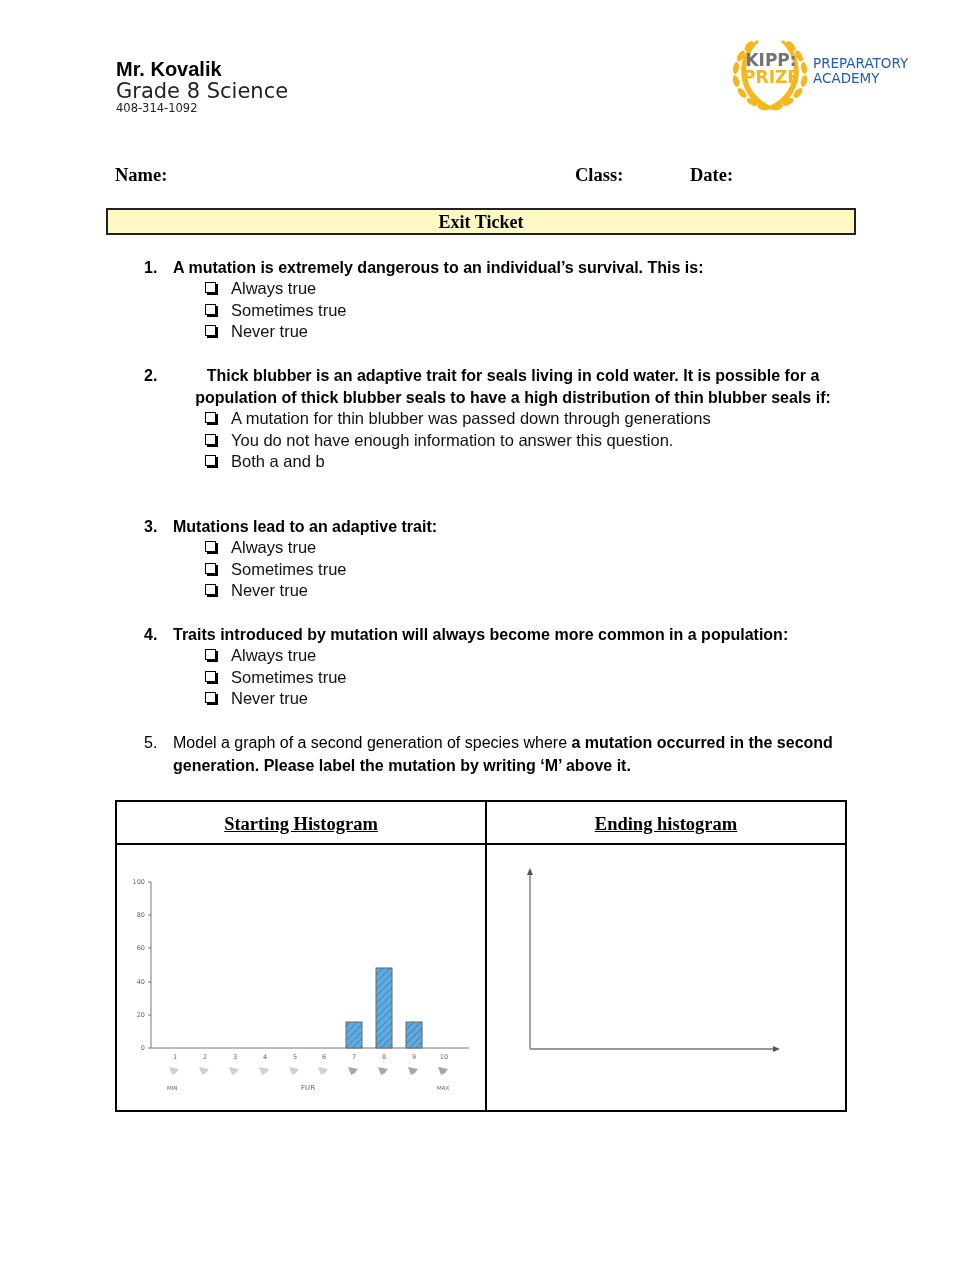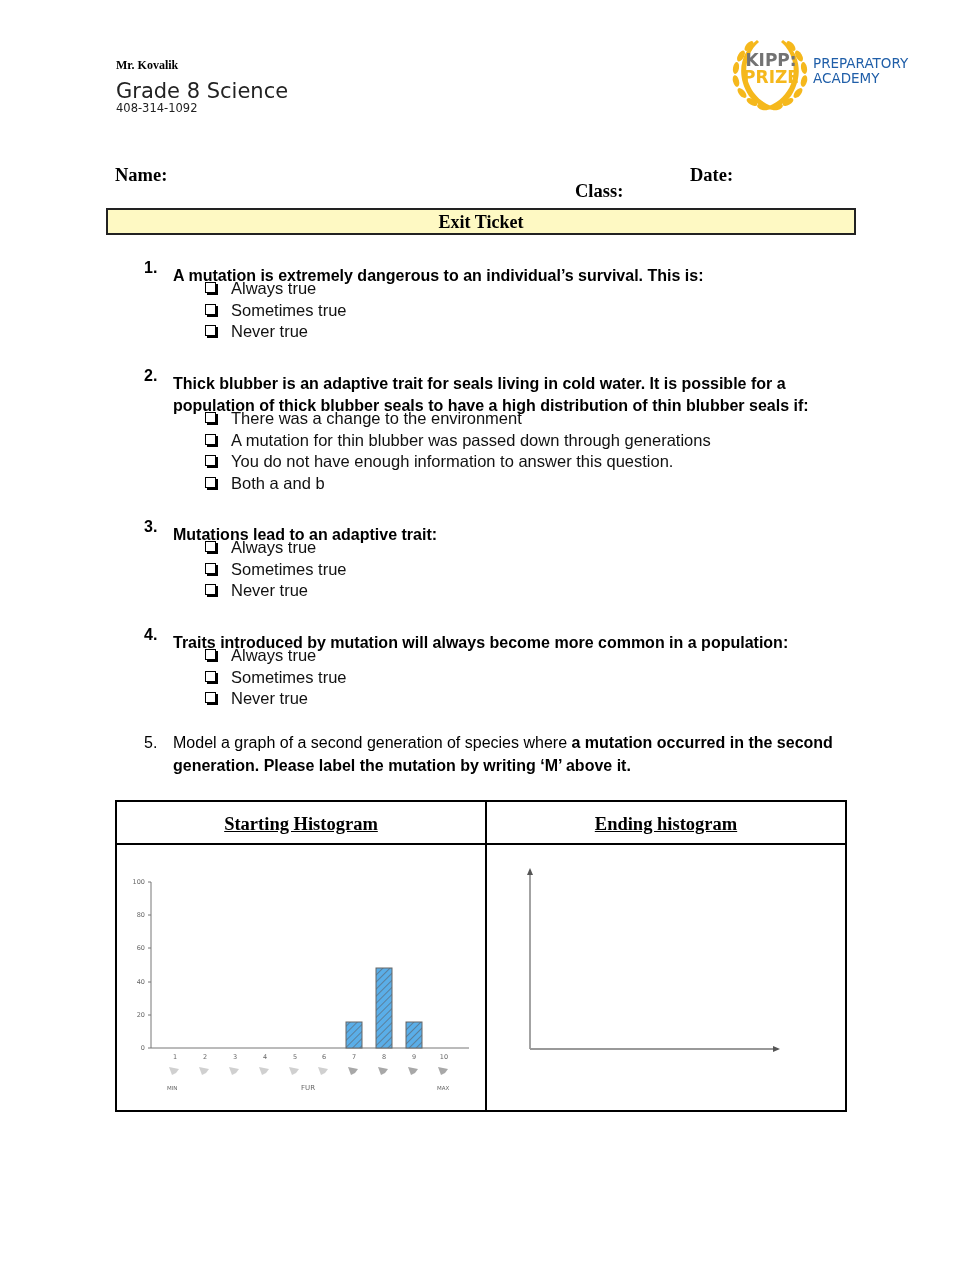--- a/index.html
+++ b/index.html
@@ -1,27 +1,27 @@
 <!DOCTYPE html>
 <html><head>
 <meta charset="utf-8">
 <style>
   html, body { margin:0; padding:0; background:#ffffff; }
   body { width:979px; height:1266px; position:relative; overflow:hidden; font-family:"Liberation Sans", sans-serif; color:#000; }
   .abs { position:absolute; }
-  .teacher-name { left:116px; top:58px; font-family:Liberation Serif, serif; font-weight:bold; font-size:12px; }
+  .teacher-name { left:116px; top:58px; font-family:Liberation Sans, sans-serif; font-weight:bold; font-size:20px; }
   .teacher-course { left:116px; top:79px; font-family:"DejaVu Sans", sans-serif; font-size:21px; color:#222; }
   .teacher-phone { left:116px; top:101px; font-family:"DejaVu Sans", sans-serif; font-size:11.5px; color:#222; }
   .logo { left:727px; top:34px; width:190px; height:78px; }
   .field-label { font-family:"Liberation Serif", serif; font-weight:bold; font-size:18.5px; top:165px; }
   .banner { left:106px; top:208px; width:746px; height:23px; background:#fef9c3; border:2px solid #222; box-sizing:content-box;
             text-align:center; font-family:"Liberation Serif", serif; font-weight:bold; font-size:18px; line-height:24px; }
   .q { left:144px; font-weight:bold; font-size:16px; line-height:21.5px; width:700px; }
   .q .num { position:absolute; left:0; }
-  .q .txt { display:block; margin-left:29px;margin-top:8px; }
+  .q .txt { display:block; margin-left:29px; }
   .opts { left:203px; font-size:16.5px; line-height:21.6px; color:#111; }
   .opt { display:flex; align-items:center; height:21.6px; white-space:nowrap; }
   .box { display:inline-block; width:9px; height:9px; border:1.5px solid #000; box-shadow:2px 2px 0 #000; margin-right:15px; margin-left:2px; position:relative; top:-1px; }
   .q5 { left:144px; top:731px; font-size:16px; line-height:23px; width:700px; }
   .q5 .num { position:absolute; left:0; }
   .q5 .txt { display:block; margin-left:29px; }
   .tbl { left:115px; top:800px; width:728px; height:308px; border:2px solid #000; }
   .tbl .vline { position:absolute; left:368px; top:0; bottom:0; width:1.5px; background:#000; }
   .tbl .hline { position:absolute; left:0; right:0; top:41px; height:1.5px; background:#000; }
   .th { position:absolute; top:0; height:41px; line-height:45px; text-align:center; font-family:"Liberation Serif", serif; font-weight:bold; font-size:18.5px; text-decoration:underline; }
@@ -62,21 +62,21 @@
     <div style="color:#737373">KIPP:</div>
     <div style="color:#f5b81c">PRIZE</div>
   </div>
   <div class="abs" style="left:86px;top:22px;font-family:'DejaVu Sans',sans-serif;font-size:13.5px;line-height:15px;color:#1f5ea8;">
     <div>PREPARATORY</div>
     <div>ACADEMY</div>
   </div>
 </div>
 
 <div class="abs field-label" style="left:115px;">Name:</div>
-<div class="abs field-label" style="left:575px;margin-top:16px;">Class:</div>
+<div class="abs field-label" style="left:575px;">Class:</div>
 <div class="abs field-label" style="left:690px;">Date:</div>
 
 <div class="abs banner">Exit Ticket</div>
 
 <div class="abs q" style="top:257px;">
   <span class="num">1.</span>
   <span class="txt">A mutation is extremely dangerous to an individual’s survival. This is:</span>
 </div>
 <div class="abs opts" style="top:278px;">
   <div class="opt">
@@ -88,27 +88,23 @@
       <span>Sometimes true</span>
     </div>
   <div class="opt">
       <span class="box"></span>
       <span>Never true</span>
     </div>
 </div>
 
 <div class="abs q" style="top:365px;">
   <span class="num">2.</span>
-  <span class="txt" style="width:680px;">Thick blubber is an adaptive trait for seals living in cold water. It is possible for a population of thick blubber seals to have a high distribution of thin blubber seals if:</span>
+  <span class="txt" style="width:680px;text-align:center;">Thick blubber is an adaptive trait for seals living in cold water. It is possible for a population of thick blubber seals to have a high distribution of thin blubber seals if:</span>
 </div>
 <div class="abs opts" style="top:408px;">
-  <div class="opt">
-      <span class="box"></span>
-      <span>There was a change to the environment</span>
-    </div>
   <div class="opt">
       <span class="box"></span>
       <span>A mutation for thin blubber was passed down through generations</span>
     </div>
   <div class="opt">
       <span class="box"></span>
       <span>You do not have enough information to answer this question.</span>
     </div>
   <div class="opt">
       <span class="box"></span>

